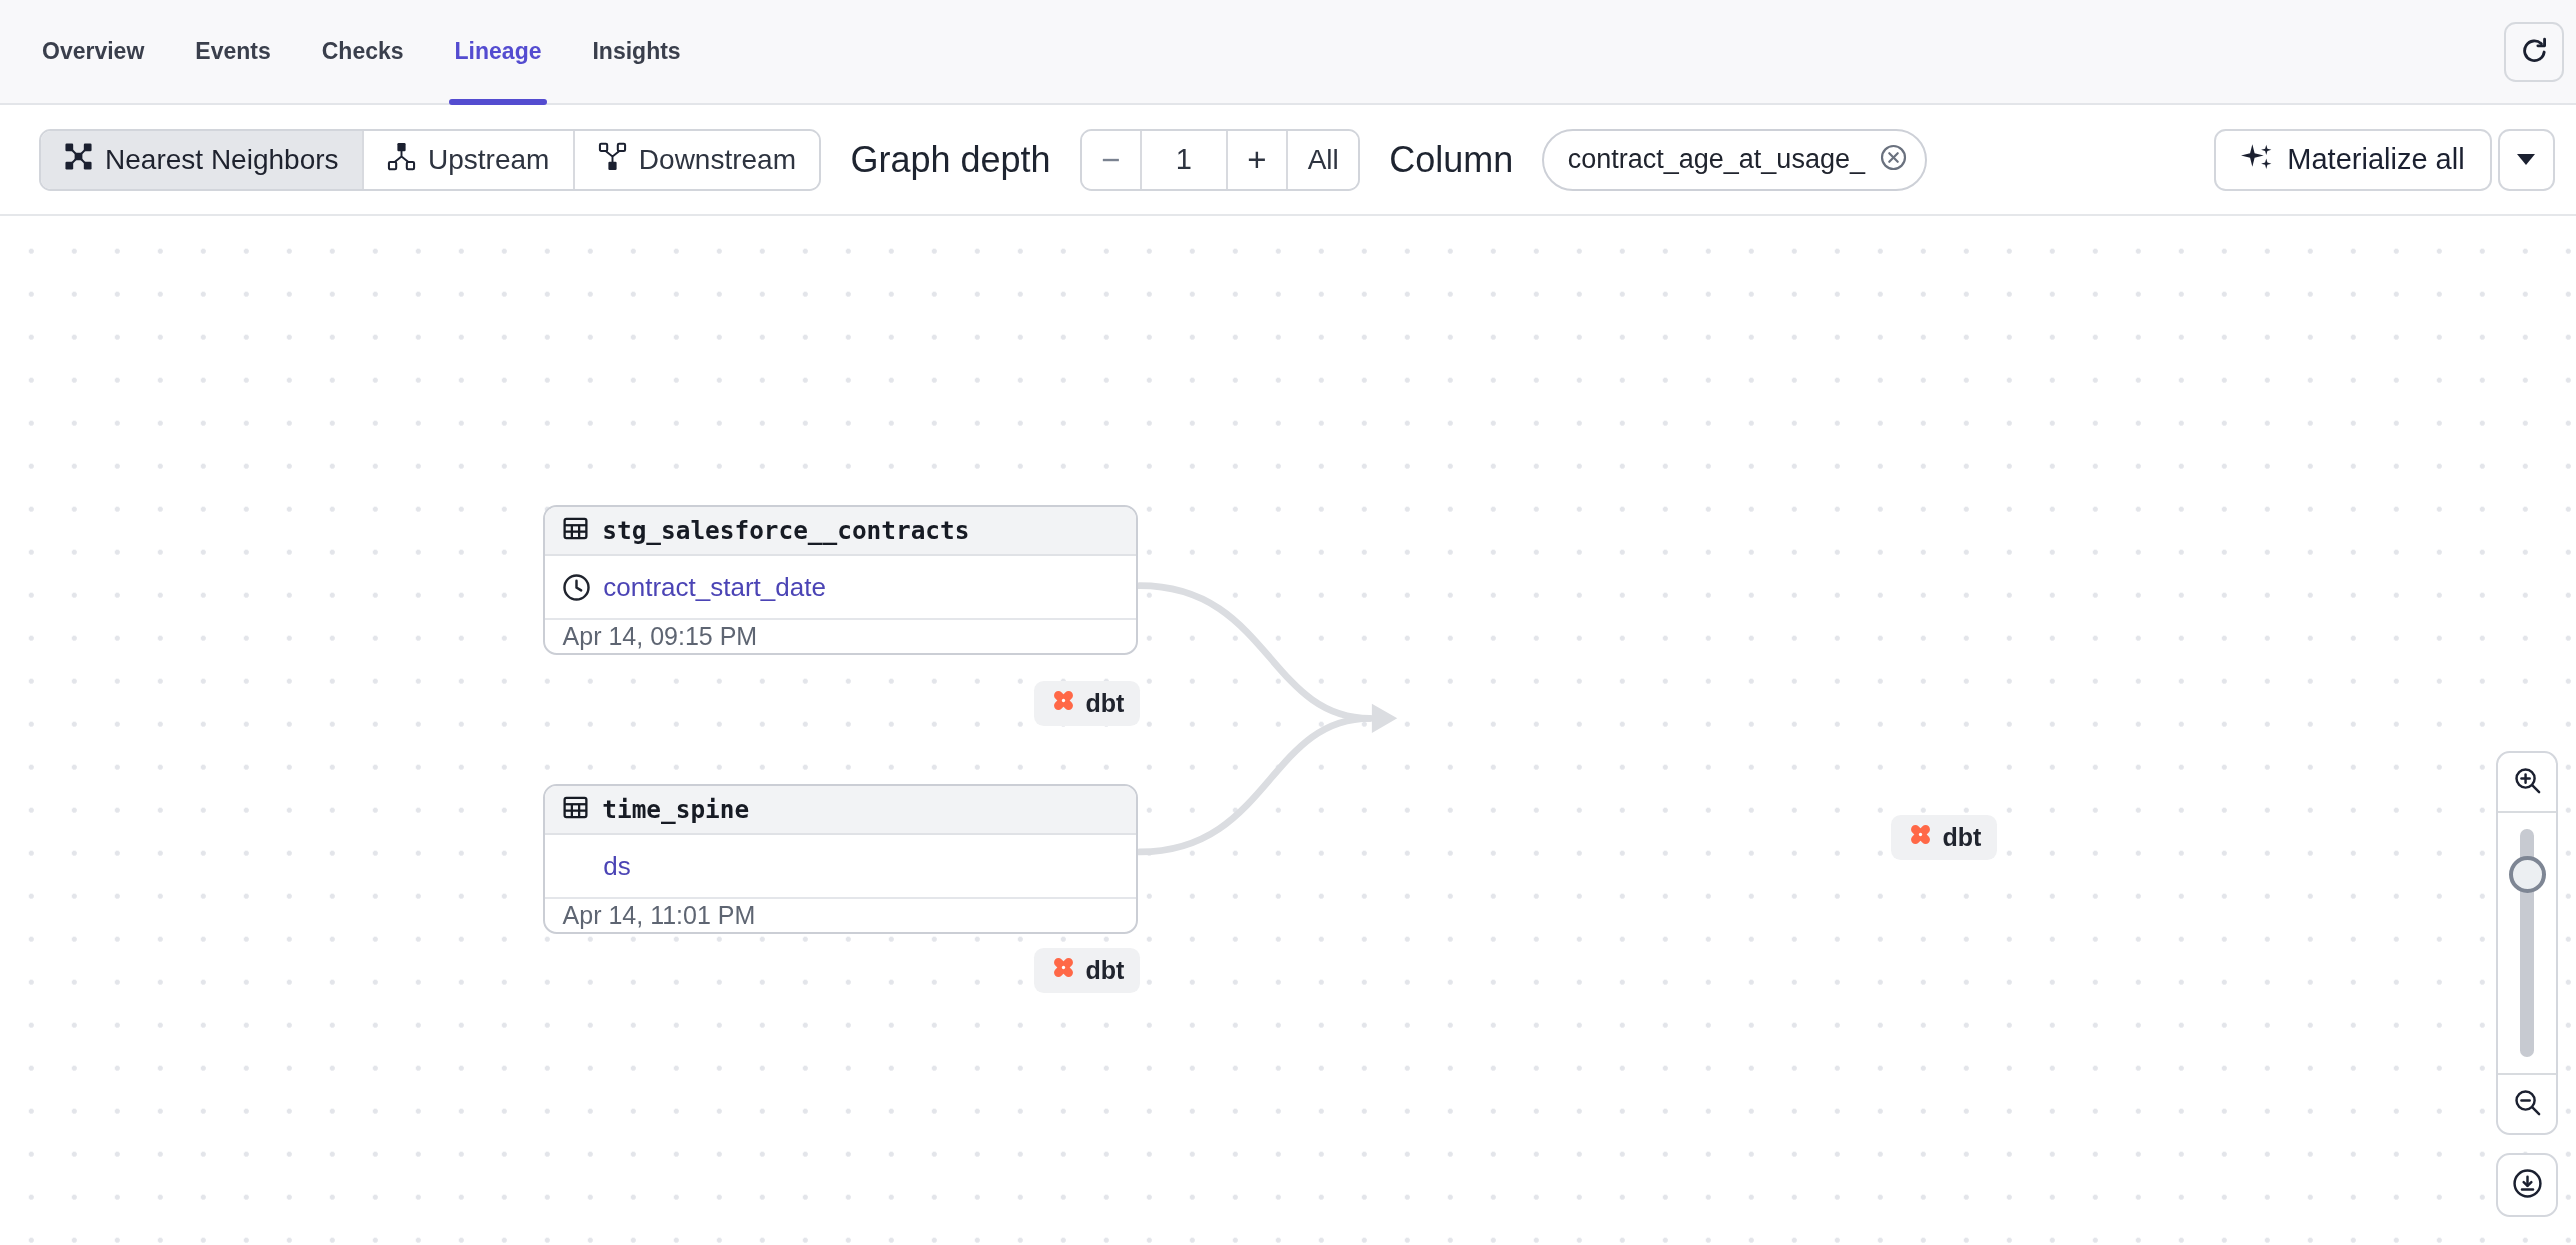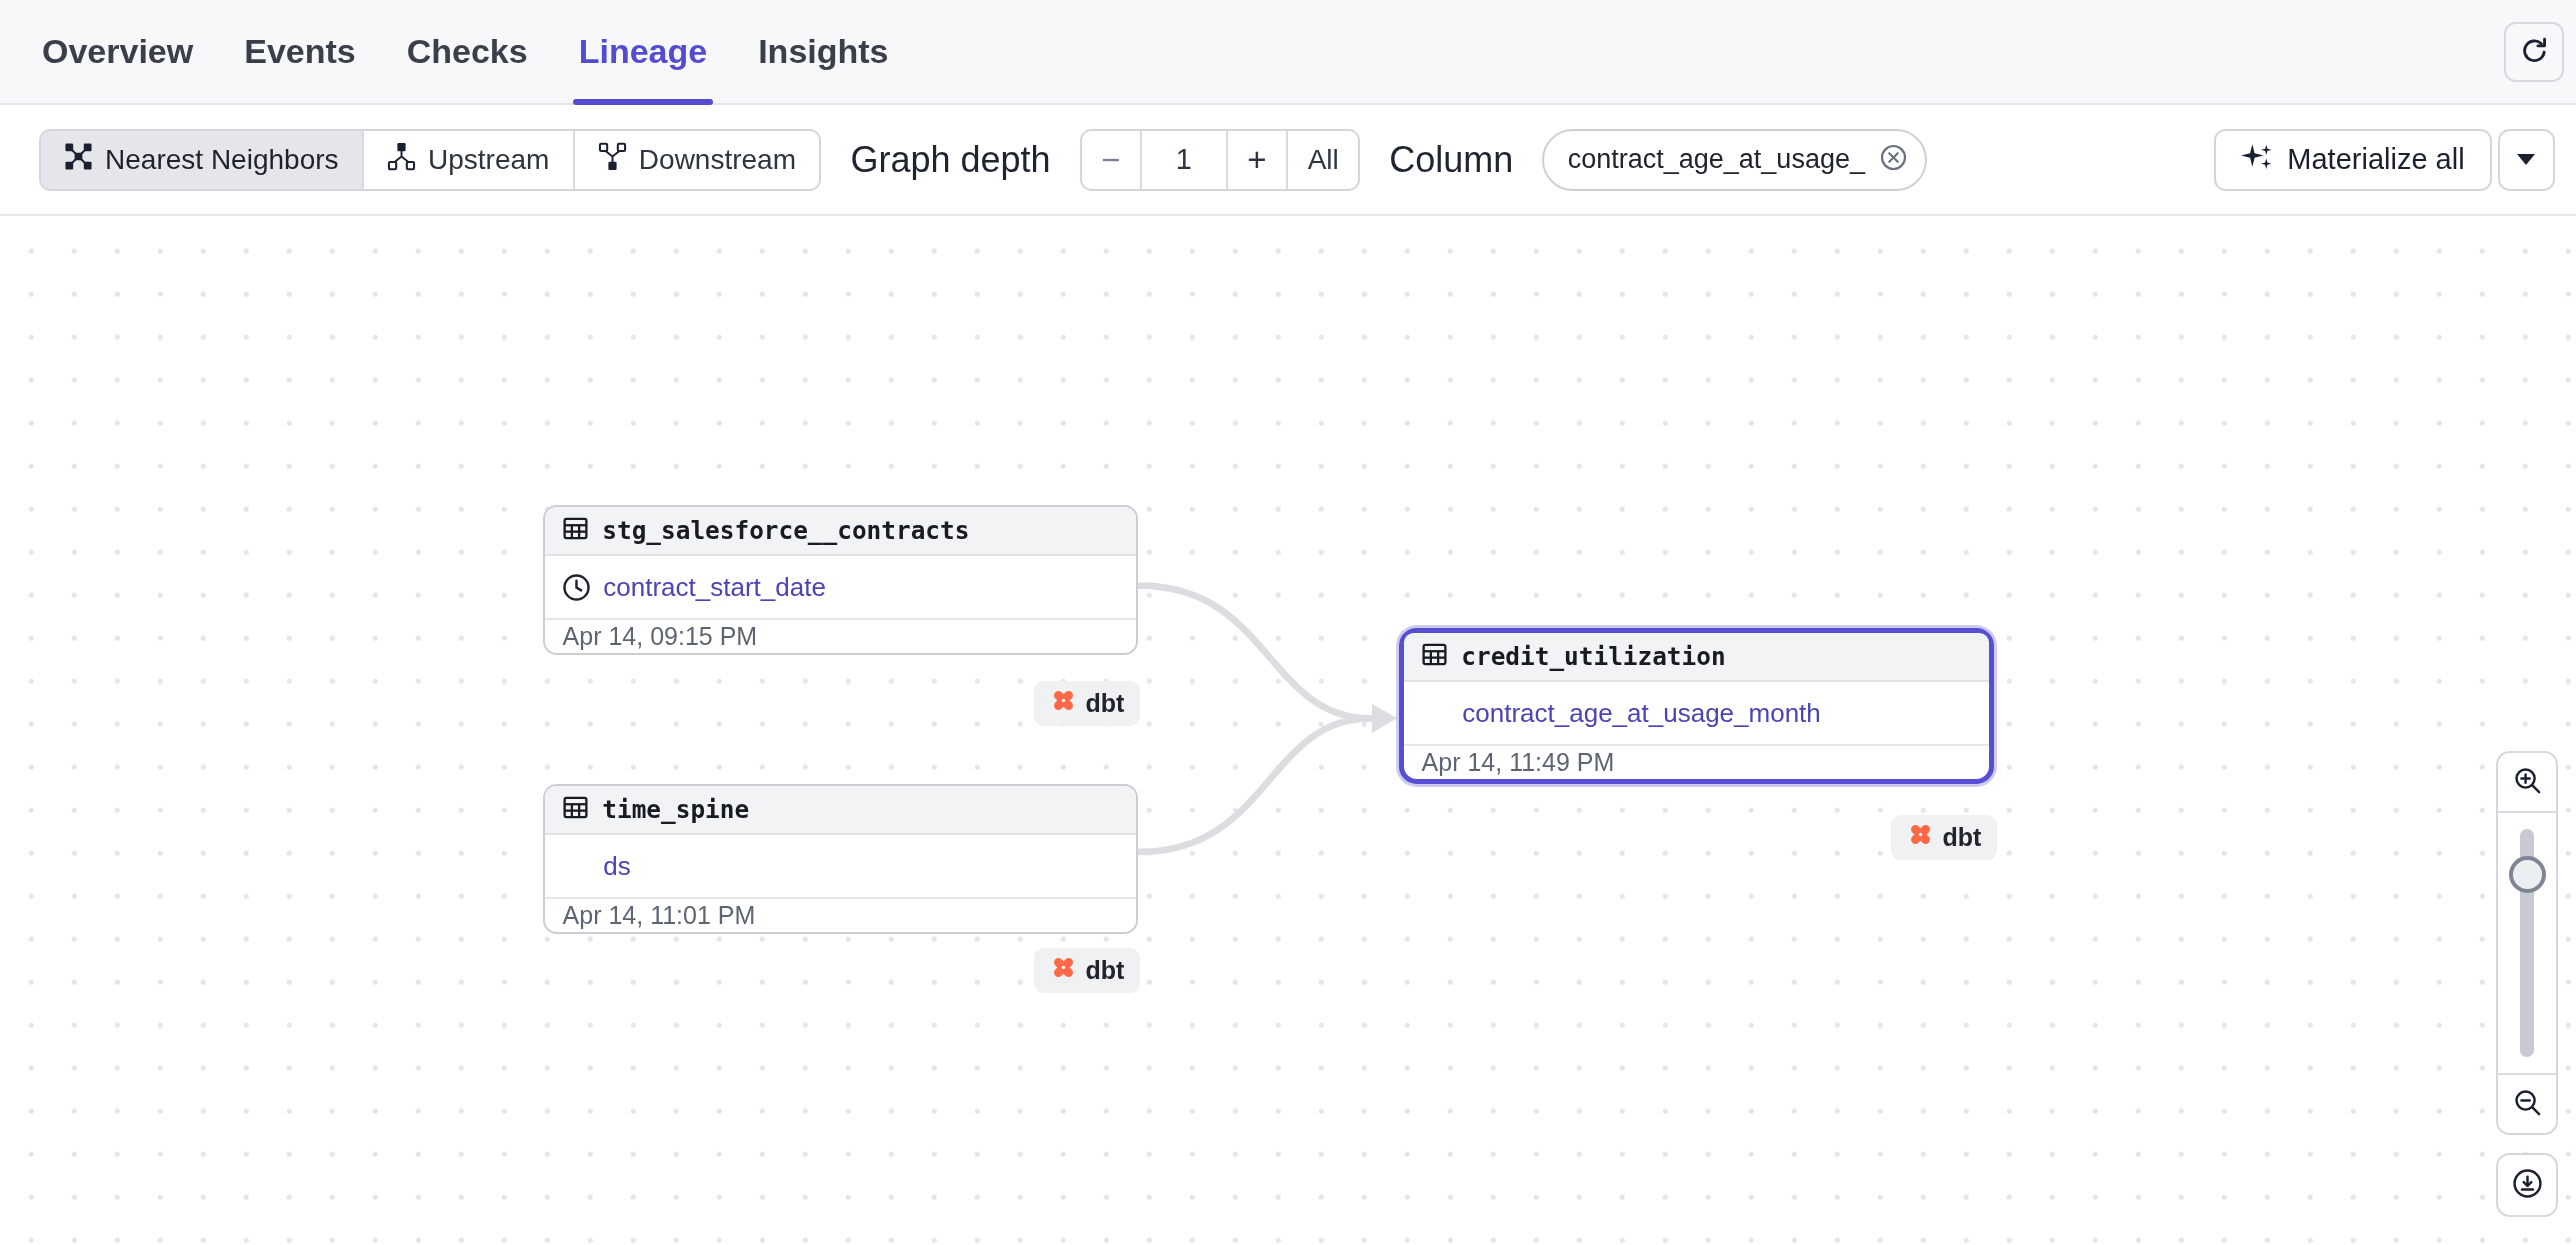--- a/index.html
+++ b/index.html
@@ -16,21 +16,21 @@
     height: 105px;
     background: #F8F8FA;
     border-bottom: 2px solid #E3E5E9;
     display: flex;
     align-items: center;
     padding: 0 23.4px 0 42px;
     position: relative;
   }
   .tabs { display: flex; gap: 51px; align-items: center; height: 100%; }
   .tab {
-    font-size: 34px;
+    font-size: 23px;
     font-weight: 600;
     color: #3A3F4C;
     height: 100%;
     display: flex;
     align-items: center;
     position: relative;
     cursor: pointer;
   }
   .tab.active { color: #544CD0; }
   .tab.active::after {
@@ -446,39 +446,20 @@
         <g fill="#FF6847">
           <rect x="2" y="9.5" width="24" height="9" rx="4.5" transform="rotate(45 14 14)"></rect>
           <rect x="2" y="9.5" width="24" height="9" rx="4.5" transform="rotate(-45 14 14)"></rect>
         </g>
         <circle cx="14" cy="14" r="1.7" fill="#ffffff"></circle>
       </svg>
     </span>
     <span>dbt</span>
   </div>
 
-  <div class="node selected" style="left:1399px; top:412px;">
-    <div class="node-header">
-      <span>
-        <svg width="29" height="29" viewBox="0 0 24 24" fill="none" stroke="#171B24" stroke-width="1.9">
-          <rect x="3" y="4" width="18" height="16" rx="1.5"></rect>
-          <line x1="3" y1="9.3" x2="21" y2="9.3"></line>
-          <line x1="3" y1="14.6" x2="21" y2="14.6"></line>
-          <line x1="9" y1="9.3" x2="9" y2="20"></line>
-          <line x1="15" y1="9.3" x2="15" y2="20"></line>
-        </svg>
-      </span>
-      <span class="node-title">credit_utilization</span>
-    </div>
-    <div class="node-body">
-      <span class="col-icon-slot"></span>
-      <span class="col-link">contract_age_at_usage_month</span>
-    </div>
-    <div class="node-footer">Apr 14, 11:49 PM</div>
-  </div>
   <div class="dbt-badge" style="left:1891px; top:599px;">
     <span>
       <svg width="27" height="27" viewBox="0 0 28 28">
         <g fill="#FF6847">
           <rect x="2" y="9.5" width="24" height="9" rx="4.5" transform="rotate(45 14 14)"></rect>
           <rect x="2" y="9.5" width="24" height="9" rx="4.5" transform="rotate(-45 14 14)"></rect>
         </g>
         <circle cx="14" cy="14" r="1.7" fill="#ffffff"></circle>
       </svg>
     </span>

